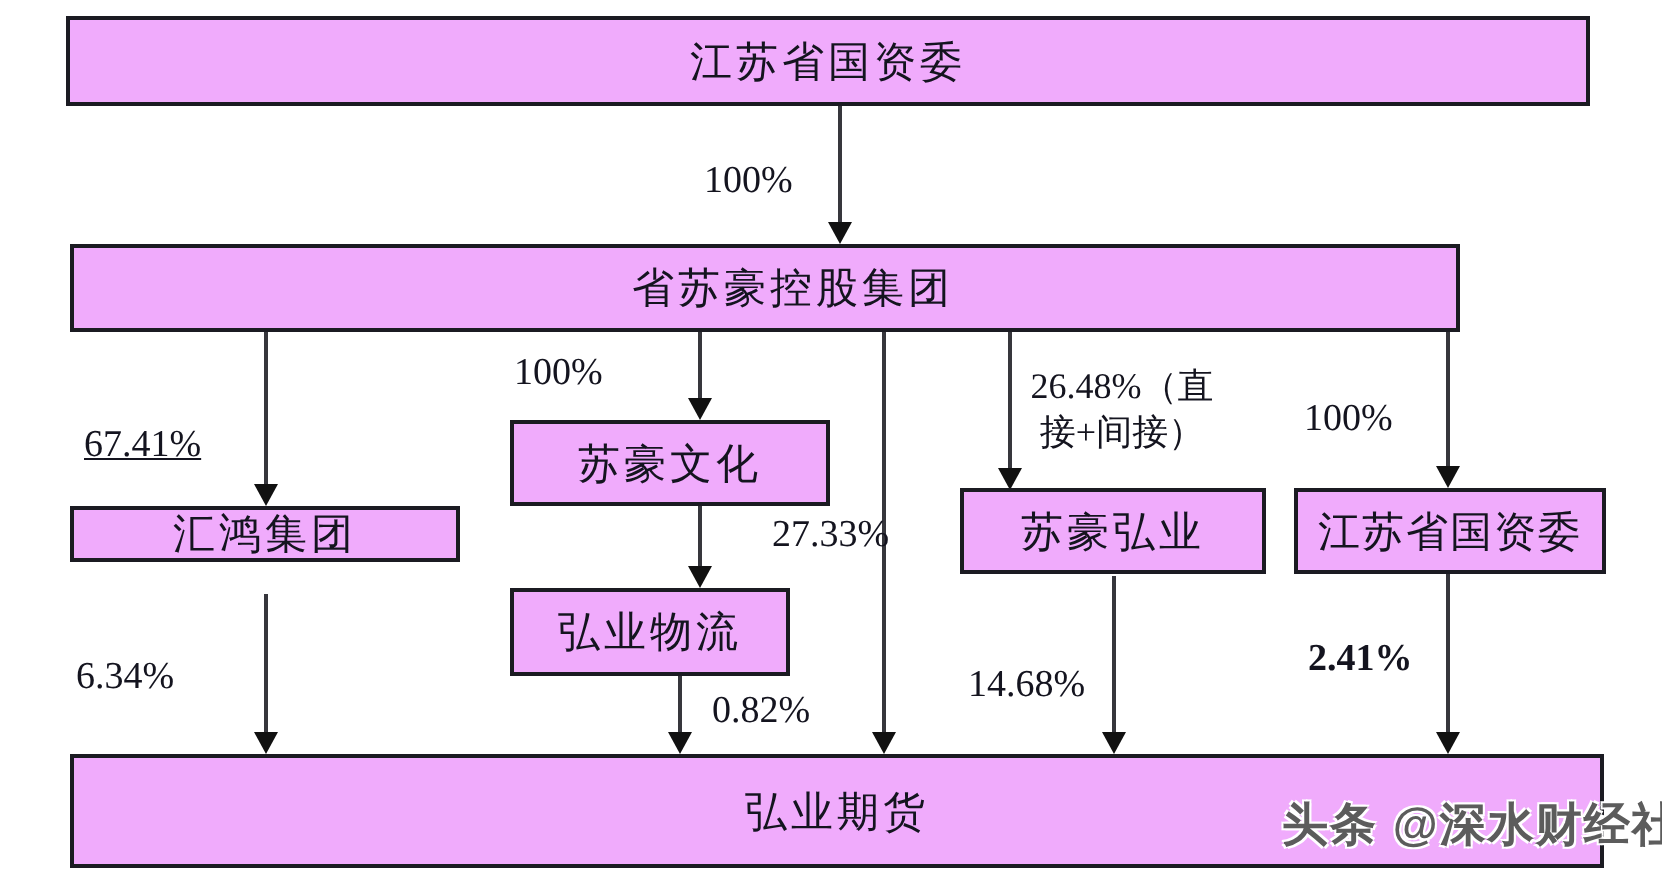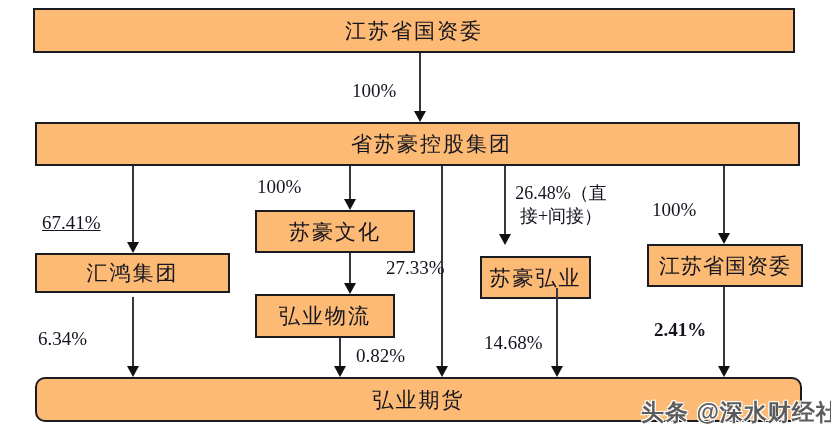--- a/index.html
+++ b/index.html
@@ -4,21 +4,21 @@
 <style>
   html,body{margin:0;padding:0;background:#fff;}
   .canvas{
     position:relative;width:831px;height:439px;background:#ffffff;
     font-family:"Liberation Serif","DejaVu Serif",serif;
     overflow:hidden;
   }
   .node{
     position:absolute;
     border:2px solid #1b1b22;
-    background:#fdba74;
+    background:#f0abfc;
     display:flex;align-items:center;justify-content:center;
     font-size:21px;letter-spacing:2px;color:#14141f;
     box-sizing:border-box;
   }
   .vline{position:absolute;width:2px;background:#36363c;}
   .ah{
     position:absolute;width:0;height:0;
     border-left:6px solid transparent;
     border-right:6px solid transparent;
     border-top:11px solid #111;
@@ -43,21 +43,21 @@
 <body>
 
 <div class="canvas">
 
   <div class="node" style="left:33px;top:8px;width:762px;height:45px;">江苏省国资委</div>
 
   <div class="vline" style="left:419px;top:53px;height:59px;"></div>
   <div class="ah" style="left:414px;top:111px;"></div>
   <div class="lbl" style="left:352px;top:80px;">100%</div>
 
-  <div class="node" style="left:35px;top:122px;width:765px;height:44px;padding-left:28px;">省苏豪控股集团</div>
+  <div class="node" style="left:35px;top:122px;width:695px;height:44px;padding-left:28px;">省苏豪控股集团</div>
 
   <div class="vline" style="left:132px;top:166px;height:77px;"></div>
   <div class="ah" style="left:127px;top:242px;"></div>
   <div class="lbl" style="left:42px;top:212px;text-decoration:underline;">67.41%</div>
 
   <div class="vline" style="left:349px;top:166px;height:34px;"></div>
   <div class="ah" style="left:344px;top:199px;"></div>
   <div class="lbl" style="left:257px;top:176px;">100%</div>
 
   <div class="vline" style="left:441px;top:166px;height:201px;"></div>
@@ -65,23 +65,23 @@
   <div class="lbl" style="left:386px;top:257px;">27.33%</div>
 
   <div class="vline" style="left:504px;top:166px;height:69px;"></div>
   <div class="ah" style="left:499px;top:234px;"></div>
   <div class="lbl wrap" style="left:508px;top:182px;">26.48%（直接+间接）</div>
 
   <div class="vline" style="left:723px;top:166px;height:68px;"></div>
   <div class="ah" style="left:718px;top:233px;"></div>
   <div class="lbl" style="left:652px;top:199px;">100%</div>
 
-  <div class="node" style="left:35px;top:253px;width:195px;height:40px;">汇鸿集团</div>
+  <div class="node" style="left:35px;top:253px;width:195px;height:28px;">汇鸿集团</div>
   <div class="node" style="left:255px;top:210px;width:160px;height:43px;">苏豪文化</div>
-  <div class="node" style="left:480px;top:256px;width:111px;height:43px;">苏豪弘业</div>
+  <div class="node" style="left:480px;top:244px;width:153px;height:43px;">苏豪弘业</div>
   <div class="node" style="left:647px;top:244px;width:156px;height:43px;letter-spacing:1px;">江苏省国资委</div>
 
   <div class="vline" style="left:349px;top:253px;height:31px;"></div>
   <div class="ah" style="left:344px;top:283px;"></div>
 
   <div class="node" style="left:255px;top:294px;width:140px;height:44px;">弘业物流</div>
 
   <div class="vline" style="left:132px;top:297px;height:70px;"></div>
   <div class="ah" style="left:127px;top:366px;"></div>
   <div class="lbl" style="left:38px;top:328px;">6.34%</div>
@@ -91,17 +91,17 @@
   <div class="lbl" style="left:356px;top:345px;">0.82%</div>
 
   <div class="vline" style="left:556px;top:288px;height:79px;"></div>
   <div class="ah" style="left:551px;top:366px;"></div>
   <div class="lbl" style="left:484px;top:316px;margin-top:16px;">14.68%</div>
 
   <div class="vline" style="left:723px;top:287px;height:80px;"></div>
   <div class="ah" style="left:718px;top:366px;"></div>
   <div class="lbl" style="left:654px;top:319px;font-weight:bold;">2.41%</div>
 
-  <div class="node" style="left:35px;top:377px;width:767px;height:45px;border-radius:10px;">弘业期货</div>
+  <div class="node" style="left:35px;top:377px;width:767px;height:57px;">弘业期货</div>
 
   <div class="watermark">头条 @深水财经社</div>
 
 </div>
 
 </body></html>

